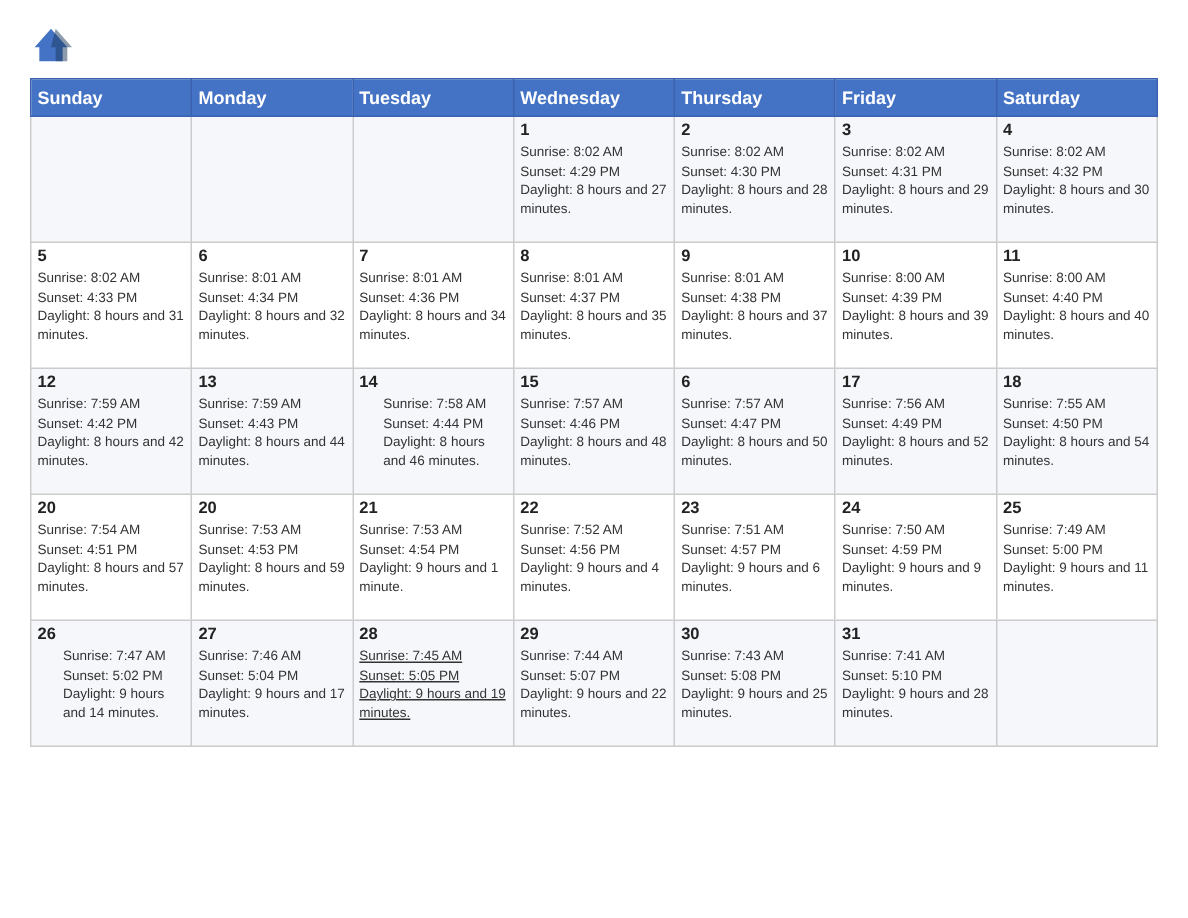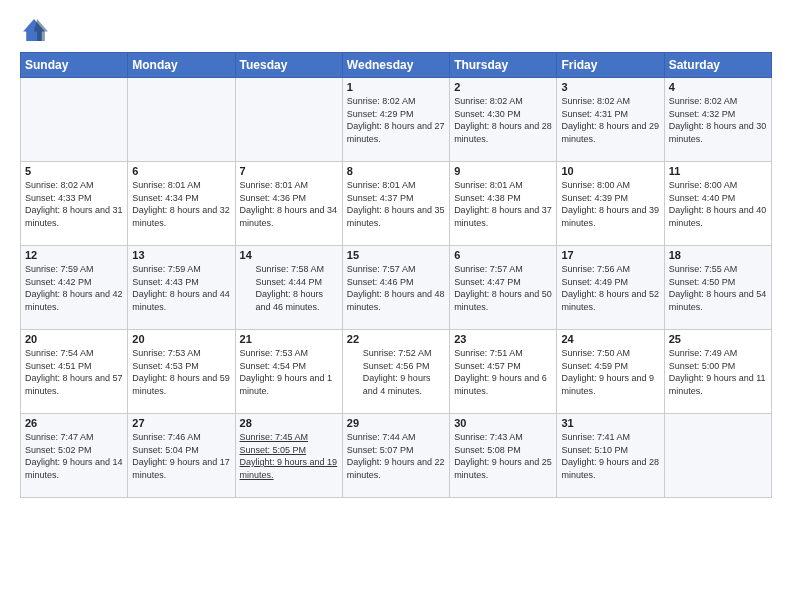--- a/index.html
+++ b/index.html
@@ -264,21 +264,21 @@
 Daylight: 8 hours and 59 minutes.</div>
           </td>
           <td>
             <span class="day-num">21</span>
             <div class="day-info" style="white-space: pre-line;">Sunrise: 7:53 AM
 Sunset: 4:54 PM
 Daylight: 9 hours and 1 minute.</div>
           </td>
           <td>
             <span class="day-num">22</span>
-            <div class="day-info" style="white-space: pre-line; margin-left: 16px;">Sunrise: 7:52 AM
+            <div class="day-info" style="white-space: pre-line;">Sunrise: 7:52 AM
 Sunset: 4:56 PM
 Daylight: 9 hours and 4 minutes.</div>
           </td>
           <td>
             <span class="day-num">23</span>
             <div class="day-info" style="white-space: pre-line;">Sunrise: 7:51 AM
 Sunset: 4:57 PM
 Daylight: 9 hours and 6 minutes.</div>
           </td>
           <td>
@@ -290,21 +290,21 @@
           <td>
             <span class="day-num">25</span>
             <div class="day-info" style="white-space: pre-line;">Sunrise: 7:49 AM
 Sunset: 5:00 PM
 Daylight: 9 hours and 11 minutes.</div>
           </td>
         </tr>
         <tr>
           <td>
             <span class="day-num">26</span>
-            <div class="day-info" style="white-space: pre-line;">Sunrise: 7:47 AM
+            <div class="day-info" style="white-space: pre-line; margin-left: 17px;">Sunrise: 7:47 AM
 Sunset: 5:02 PM
 Daylight: 9 hours and 14 minutes.</div>
           </td>
           <td>
             <span class="day-num">27</span>
             <div class="day-info" style="white-space: pre-line;">Sunrise: 7:46 AM
 Sunset: 5:04 PM
 Daylight: 9 hours and 17 minutes.</div>
           </td>
           <td>

